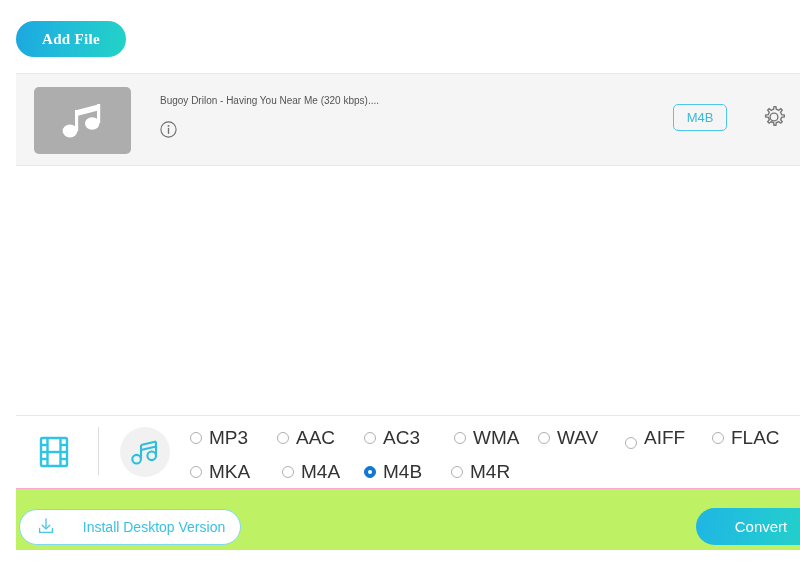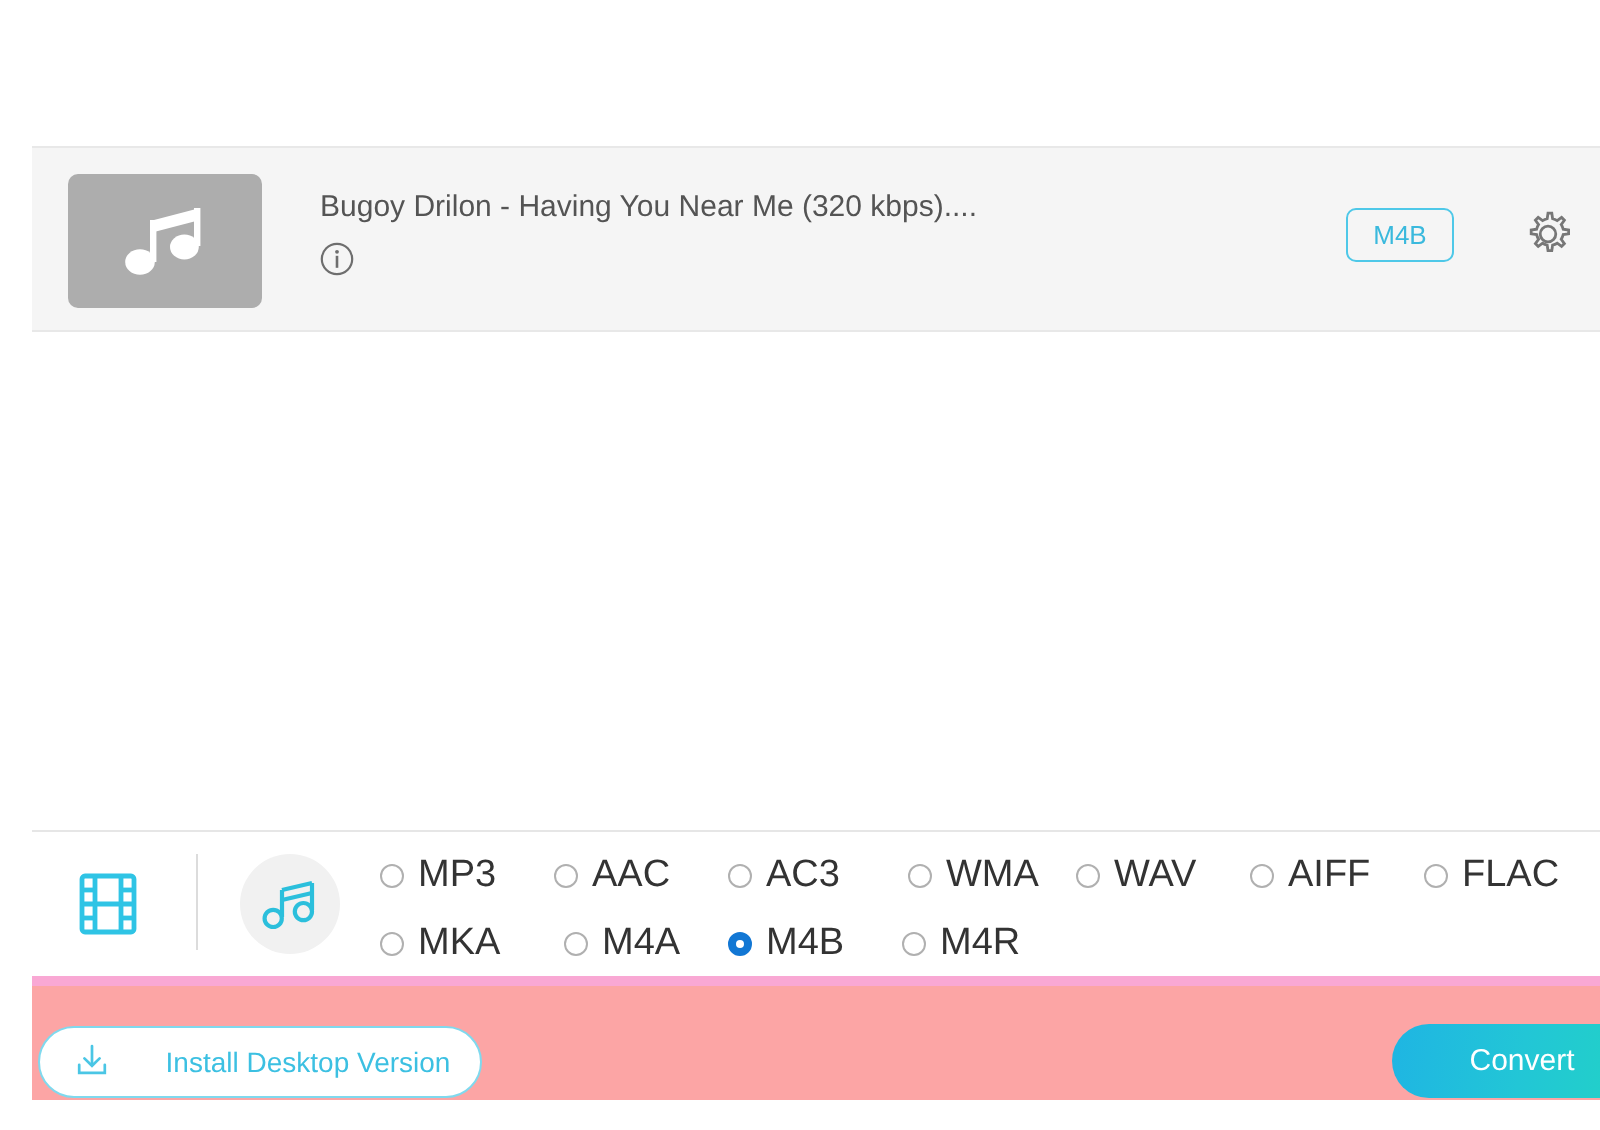--- a/index.html
+++ b/index.html
@@ -78,21 +78,21 @@
     border-radius: 5px;
   }
 
   .thumb svg { position: absolute; left: 50%; top: 50%;
     transform: translate(-50%,-50%); }
 
   .file-title {
     position: absolute;
     left: 144px;
     top: 21px;
-    font-size: 15px;
+    font-size: 10px;
     color: #545454;
     white-space: nowrap;
   }
 
   .info-icon {
     position: absolute;
     left: 144px;
     top: 47px;
     width: 17px;
     height: 17px;
@@ -211,22 +211,22 @@
     color: #333333;
   }
 
   
   .bottom-bar {
     position: absolute;
     left: 16px;
     top: 488px;
     width: 784px;
     height: 62px;
-    border-top: 5px solid #f9a8d4;
-    background: #fca5a5;
+    border-top: 1px solid #f9a8d4;
+    background: #bef264;
   }
 
   .install-btn {
     position: absolute;
     left: 3px;
     top: 20px;
     width: 222px;
     height: 36px;
     border: 1px solid #7fd9ee;
     border-radius: 18px;
@@ -254,20 +254,23 @@
     cursor: pointer;
     text-align: center;
     line-height: 37px;
   }
 </style>
 </head>
 <body>
 
 <div class="app">
 
+  <div class="toolbar">
+    <div class="add-file-btn">Add File</div>
+  </div>
 
   <div class="file-list">
     <div class="file-row">
 
       <div class="thumb">
         <svg width="46" height="40" viewBox="0 0 46 40" aria-hidden="true">
           <path d="M17 9 L40 3 L40 9 L17 15 Z" fill="#ffffff"></path>
           <rect x="15" y="9" width="3.2" height="21" fill="#ffffff"></rect>
           <rect x="37" y="3" width="3.2" height="19" fill="#ffffff"></rect>
           <ellipse cx="10" cy="30" rx="7.4" ry="6.4" fill="#ffffff"></ellipse>
@@ -352,21 +355,21 @@
           <span class="radio-label">AC3</span>
         </div>
         <div class="radio-item" style="left:264px;top:2px;">
           <span class="radio-dot"></span>
           <span class="radio-label">WMA</span>
         </div>
         <div class="radio-item" style="left:348px;top:2px;">
           <span class="radio-dot"></span>
           <span class="radio-label">WAV</span>
         </div>
-        <div class="radio-item" style="left:435px;top:2px;">
+        <div class="radio-item" style="left:435px;top:2px;align-items:flex-end;">
           <span class="radio-dot"></span>
           <span class="radio-label">AIFF</span>
         </div>
         <div class="radio-item" style="left:522px;top:2px;text-align:center;">
           <span class="radio-dot"></span>
           <span class="radio-label">FLAC</span>
         </div>
       </div>
 
       <div class="radio-row" style="margin-top:8px;">

